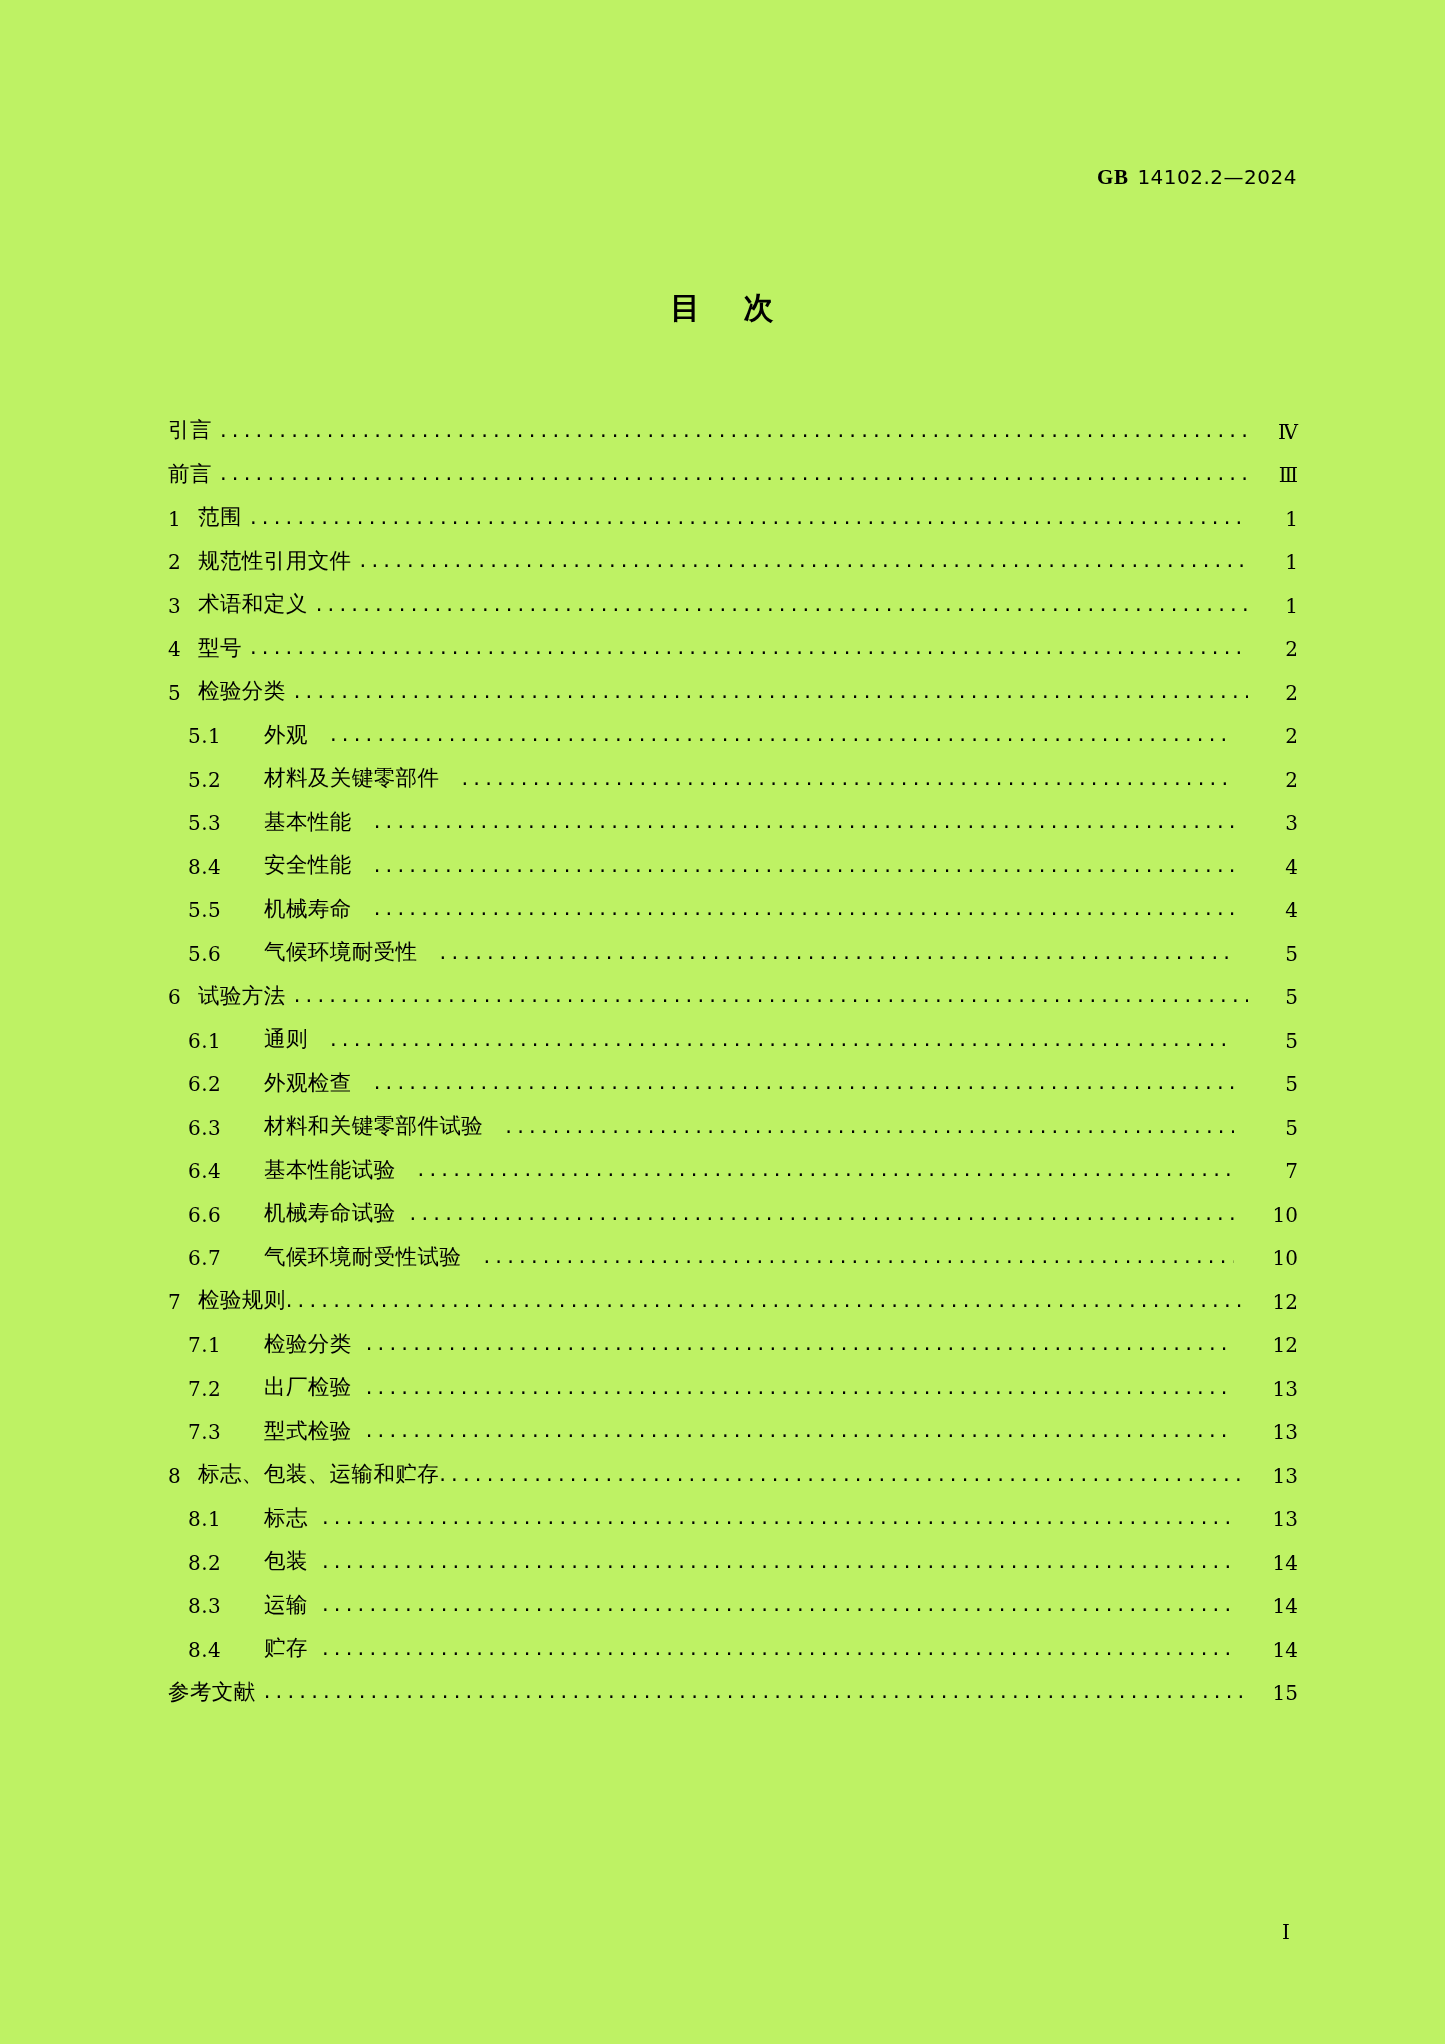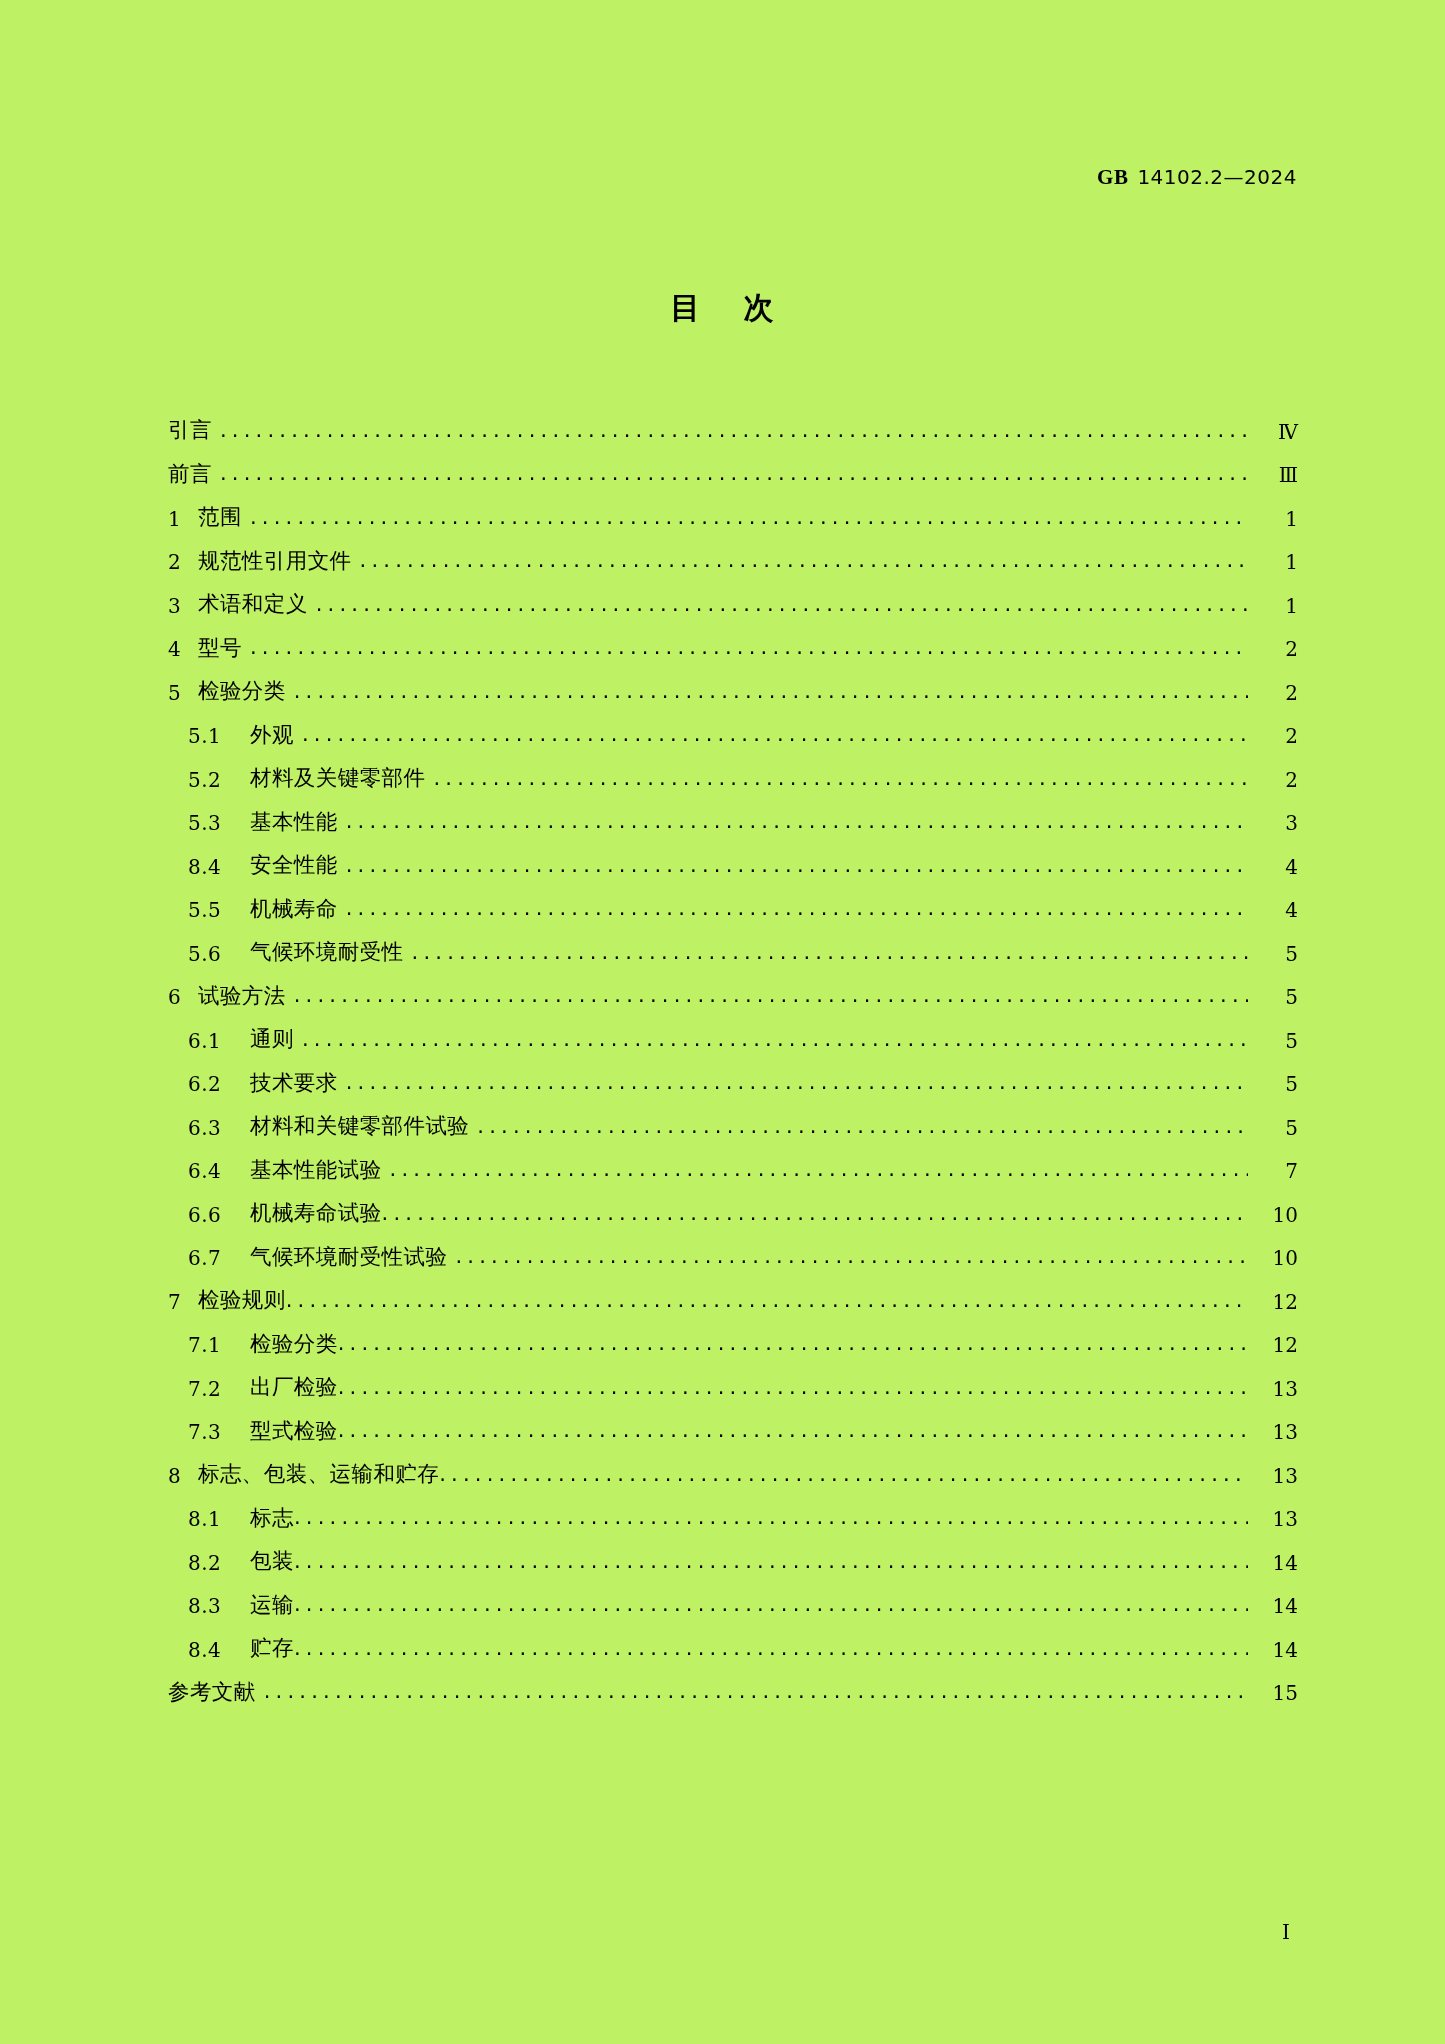--- a/index.html
+++ b/index.html
@@ -115,21 +115,21 @@
     font-family: "DejaVu Serif", serif;
     font-size: 20px;
     width: 44px;
     flex: 0 0 44px;
     text-align: right;
     padding-bottom: 2px;
   }
 
   
   .lvl0 { padding-left: 0px; }
-  .lvl1 { padding-left: 20px; }
+  .lvl1 { padding-left: 20px; gap: 14px; }
 
   
   .tight .leader { margin-left: 0px; }
 
   
   .folio {
     position: absolute;
     bottom: 100px;
     right: 155px;
     font-size: 20px;
@@ -233,21 +233,21 @@
         <span class="pageno">5</span>
       </div>
       <div class="toc-row lvl1">
         <span class="num-col sub">6.1</span>
         <span class="label">通则</span>
         <span class="leader"></span>
         <span class="pageno">5</span>
       </div>
       <div class="toc-row lvl1">
         <span class="num-col sub">6.2</span>
-        <span class="label">技术要求</span>
+        <span class="label">外观检查</span>
         <span class="leader"></span>
         <span class="pageno">5</span>
       </div>
       <div class="toc-row lvl1">
         <span class="num-col sub">6.3</span>
         <span class="label">材料和关键零部件试验</span>
         <span class="leader"></span>
         <span class="pageno">5</span>
       </div>
       <div class="toc-row lvl1">

